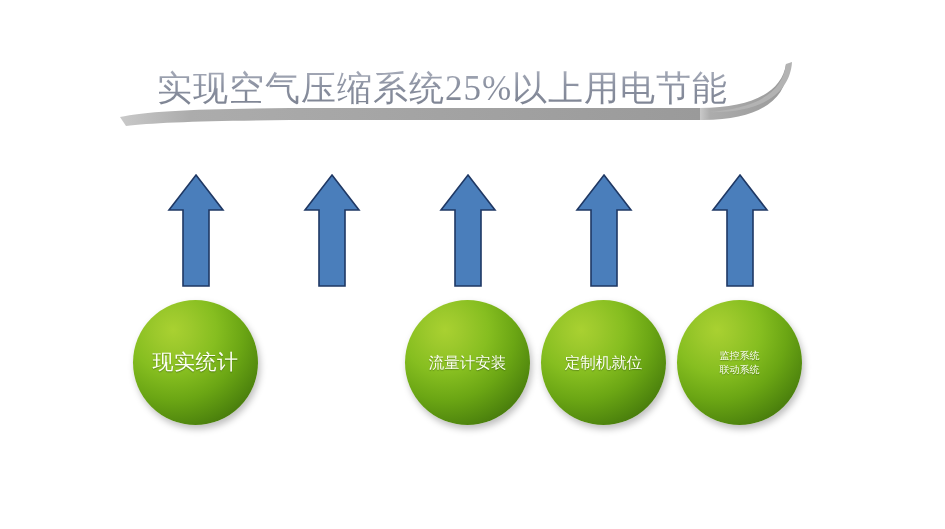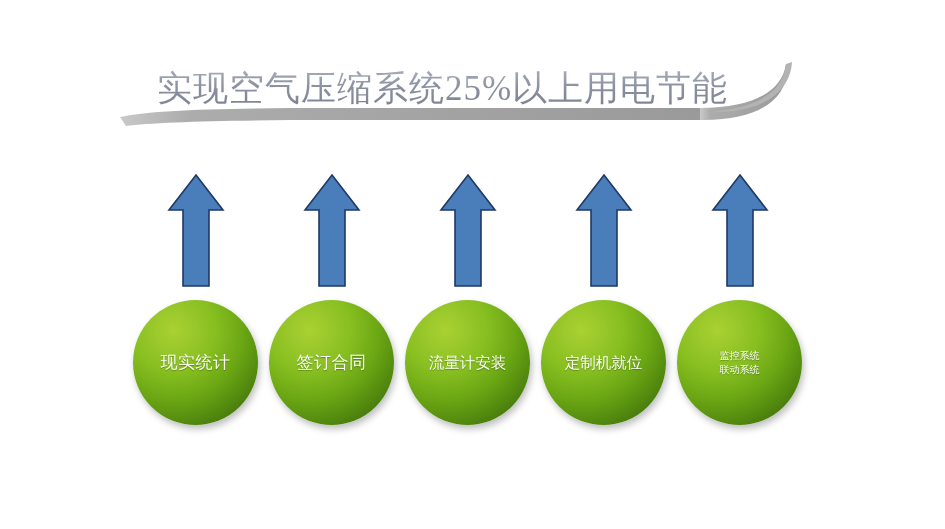--- a/index.html
+++ b/index.html
@@ -100,21 +100,21 @@
         #3d6b0b 90%,
         #34600a 100%);
     box-shadow: 2px 4px 7px rgba(0,0,0,0.26);
     display: flex;
     align-items: center;
     justify-content: center;
     text-align: center;
   }
   .step-label {
     font-family: "Liberation Sans", "DejaVu Sans", sans-serif;
-    font-size: 17px;
+    font-size: 21px;
     font-weight: 400;
     line-height: 1.28;
     color: #fdfff4;
     letter-spacing: 0.5px;
     text-shadow: 0 1px 1px rgba(40,70,10,0.45);
     white-space: pre-line;
     user-select: none;
   }
   .step-label.small {
     font-size: 15.5px;
@@ -163,23 +163,20 @@
       </svg>
       <div class="step-circle">
         <span class="step-label">现实统计</span>
       </div>
     </div>
 
     <div class="flow-step" style="left:136px;">
       <svg class="step-arrow" viewBox="0 0 58 117">
         <polygon points="29,3 56,38 42,38 42,114 16,114 16,38 2,38" fill="#4a7ebb" stroke="#1f3864" stroke-width="1.6" stroke-linejoin="miter"></polygon>
       </svg>
-      <div class="step-circle">
-        <span class="step-label">签订合同</span>
-      </div>
     </div>
 
     <div class="flow-step" style="left:408px;">
       <svg class="step-arrow" viewBox="0 0 58 117">
         <polygon points="29,3 56,38 42,38 42,114 16,114 16,38 2,38" fill="#4a7ebb" stroke="#1f3864" stroke-width="1.6" stroke-linejoin="miter"></polygon>
       </svg>
       <div class="step-circle">
         <span class="step-label small">定制机就位</span>
       </div>
     </div>

